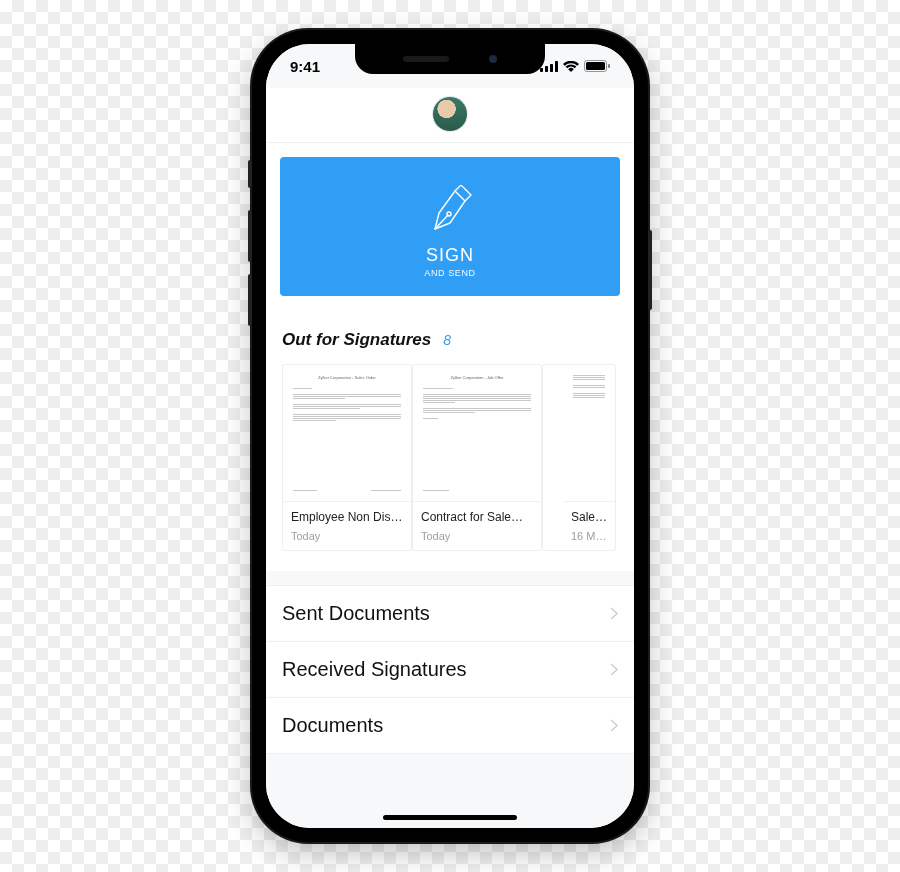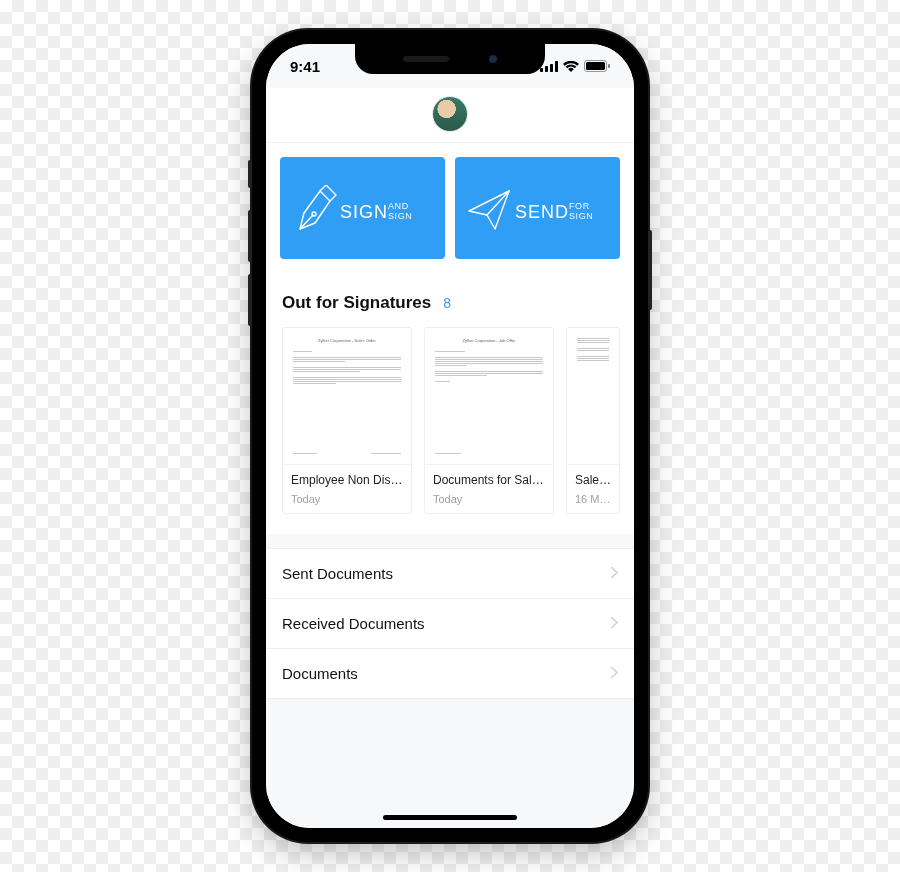--- a/index.html
+++ b/index.html
@@ -99,20 +99,21 @@
       gap: 10px;
       padding: 14px 14px;
       background:#fff;
     }
     .action-card {
       flex: 1;
       background: #2f9ef4;
       border-radius: 4px;
       padding: 22px 10px 18px;
       display: flex;
+      flex-direction: column;
       align-items: center;
       color: #fff;
       cursor: pointer;
     }
     .action-card .icon-wrap { height: 62px; display:flex; align-items:center; }
     .action-card .main-label {
       font-size: 18px;
       font-weight: 400;
       letter-spacing: 1px;
       margin-top: 4px;
@@ -122,34 +123,35 @@
       letter-spacing: 0.6px;
       opacity: .95;
       margin-top: 2px;
     }
     .section-head {
       display: flex;
       align-items: center;
       gap: 12px;
       padding: 20px 16px 10px;
       background:#fff;
+      font-style:italic;
     }
     .section-title {
       font-size: 17px;
       font-weight: 600;
       color: #111;
     }
     .badge {
       color: #2f9ef4;
       font-size: 14px;
       font-weight: 500;
     }
     .cards-scroll {
       display: flex;
-      gap: 12px;
+      gap: 0;
       padding: 4px 16px 20px;
       background:#fff;
       overflow:hidden;
     }
     .doc-card {
       width: 130px;
       flex: 0 0 130px;
       border: 1px solid #eceef0;
       border-radius: 3px;
       background:#fff;
@@ -182,21 +184,21 @@
       margin-top:6px;
     }
     .list {
       margin-top: 14px;
       background:#fff;
       border-top:1px solid #eceef0;
     }
     .list-item {
       padding: 16px 16px;
       border-bottom: 1px solid #eceef0;
-      font-size: 15px;
+      font-size: 20px;
       color:#111;
       display:flex;
       justify-content:space-between;
       align-items:center;
       cursor:pointer;
     }
     .chev { color:#cfd3d7; }
     .home-indicator {
       position:absolute; bottom:8px; left:50%;
       transform:translateX(-50%);
@@ -246,31 +248,21 @@
         <div class="action-card">
           <div class="icon-wrap">
             <svg width="50" height="50" viewBox="0 0 50 50" fill="none" stroke="#fff" stroke-width="1.4" stroke-linecap="round" stroke-linejoin="round">
               <path d="M30 6 L40 16 L25 38 L10 44 L14 28 Z"></path>
               <path d="M30 6 L36 0 L46 10 L40 16"></path>
               <line x1="10" y1="44" x2="23" y2="30"></line>
               <circle cx="24" cy="29" r="2"></circle>
             </svg>
           </div>
           <div class="main-label">SIGN</div>
-          <div class="sub-label">AND SIGN</div>
-        </div>
-        <div class="action-card">
-          <div class="icon-wrap">
-            <svg width="50" height="50" viewBox="0 0 50 50" fill="none" stroke="#fff" stroke-width="1.4" stroke-linecap="round" stroke-linejoin="round">
-              <path d="M4 26 L44 6 L30 44 L22 30 Z"></path>
-              <line x1="22" y1="30" x2="44" y2="6"></line>
-            </svg>
-          </div>
-          <div class="main-label">SEND</div>
-          <div class="sub-label">FOR SIGN</div>
+          <div class="sub-label">AND SEND</div>
         </div>
       </div>
 
       <div class="section-head">
         <span class="section-title">Out for Signatures</span>
         <span class="badge">8</span>
       </div>
 
       <div class="cards-scroll">
         <div class="doc-card">
@@ -327,26 +319,26 @@
               </div>
             <div class="pv-para" style="align-self:flex-start;width:14%">
                 <div class="pv-line"></div>
               </div>
             <div style="flex:1"></div>
             <div class="pv-para" style="align-self:flex-start;width:24%">
                 <div class="pv-line"></div>
               </div>
           </div>
           <div class="doc-meta">
-            <div class="doc-title">Documents for Sale…</div>
+            <div class="doc-title">Contract for Sale…</div>
             <div class="doc-date">Today</div>
           </div>
         </div>
 
-        <div class="doc-card" style="flex:0 0 44px;">
+        <div class="doc-card" style="flex:0 0 44px;padding-left:20px;">
           <div class="doc-preview">
             <div class="pv-para">
                 <div class="pv-line"></div>
                 <div class="pv-line"></div>
                 <div class="pv-line"></div>
               </div>
             <div class="pv-para">
                 <div class="pv-line"></div>
                 <div class="pv-line"></div>
               </div>
@@ -366,21 +358,21 @@
       <div class="list">
         <div class="list-item">
           <span>Sent Documents</span>
           <span class="chev">
             <svg width="8" height="13" viewBox="0 0 8 13" fill="none" stroke="currentColor" stroke-width="1.6">
                 <path d="M1 1 L7 6.5 L1 12"></path>
               </svg>
           </span>
         </div>
         <div class="list-item">
-          <span>Received Documents</span>
+          <span>Received Signatures</span>
           <span class="chev">
             <svg width="8" height="13" viewBox="0 0 8 13" fill="none" stroke="currentColor" stroke-width="1.6">
                 <path d="M1 1 L7 6.5 L1 12"></path>
               </svg>
           </span>
         </div>
         <div class="list-item">
           <span>Documents</span>
           <span class="chev">
             <svg width="8" height="13" viewBox="0 0 8 13" fill="none" stroke="currentColor" stroke-width="1.6">

